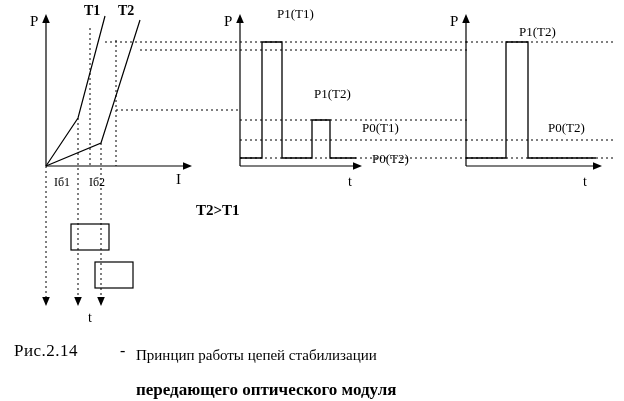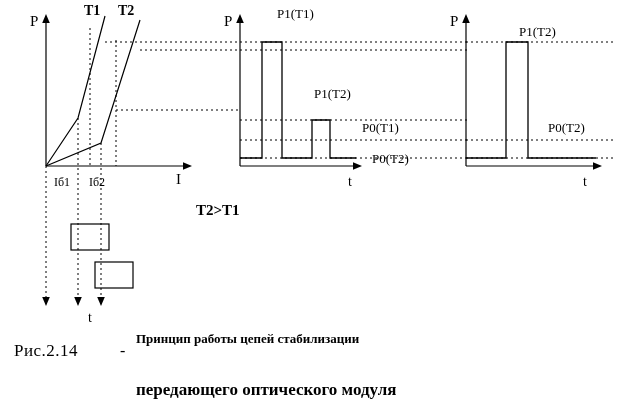--- a/index.html
+++ b/index.html
@@ -36,23 +36,23 @@
     font-size: 17px;
     letter-spacing: 0.5px;
   }
   #caption-dash {
     left: 120px;
     top: 342px;
     font-size: 16px;
   }
   #caption-line1 {
     left: 136px;
-    top: 331px;
-    font-size: 13px;
-    font-weight: bold;
+    top: 347px;
+    font-size: 15px;
+    font-weight: normal;
   }
   #caption-line2 {
     left: 136px;
     top: 380px;
     font-size: 17px;
     font-weight: bold;
   }
   .svg-text {
     font-family: "Liberation Serif", serif;
     fill: #000;

